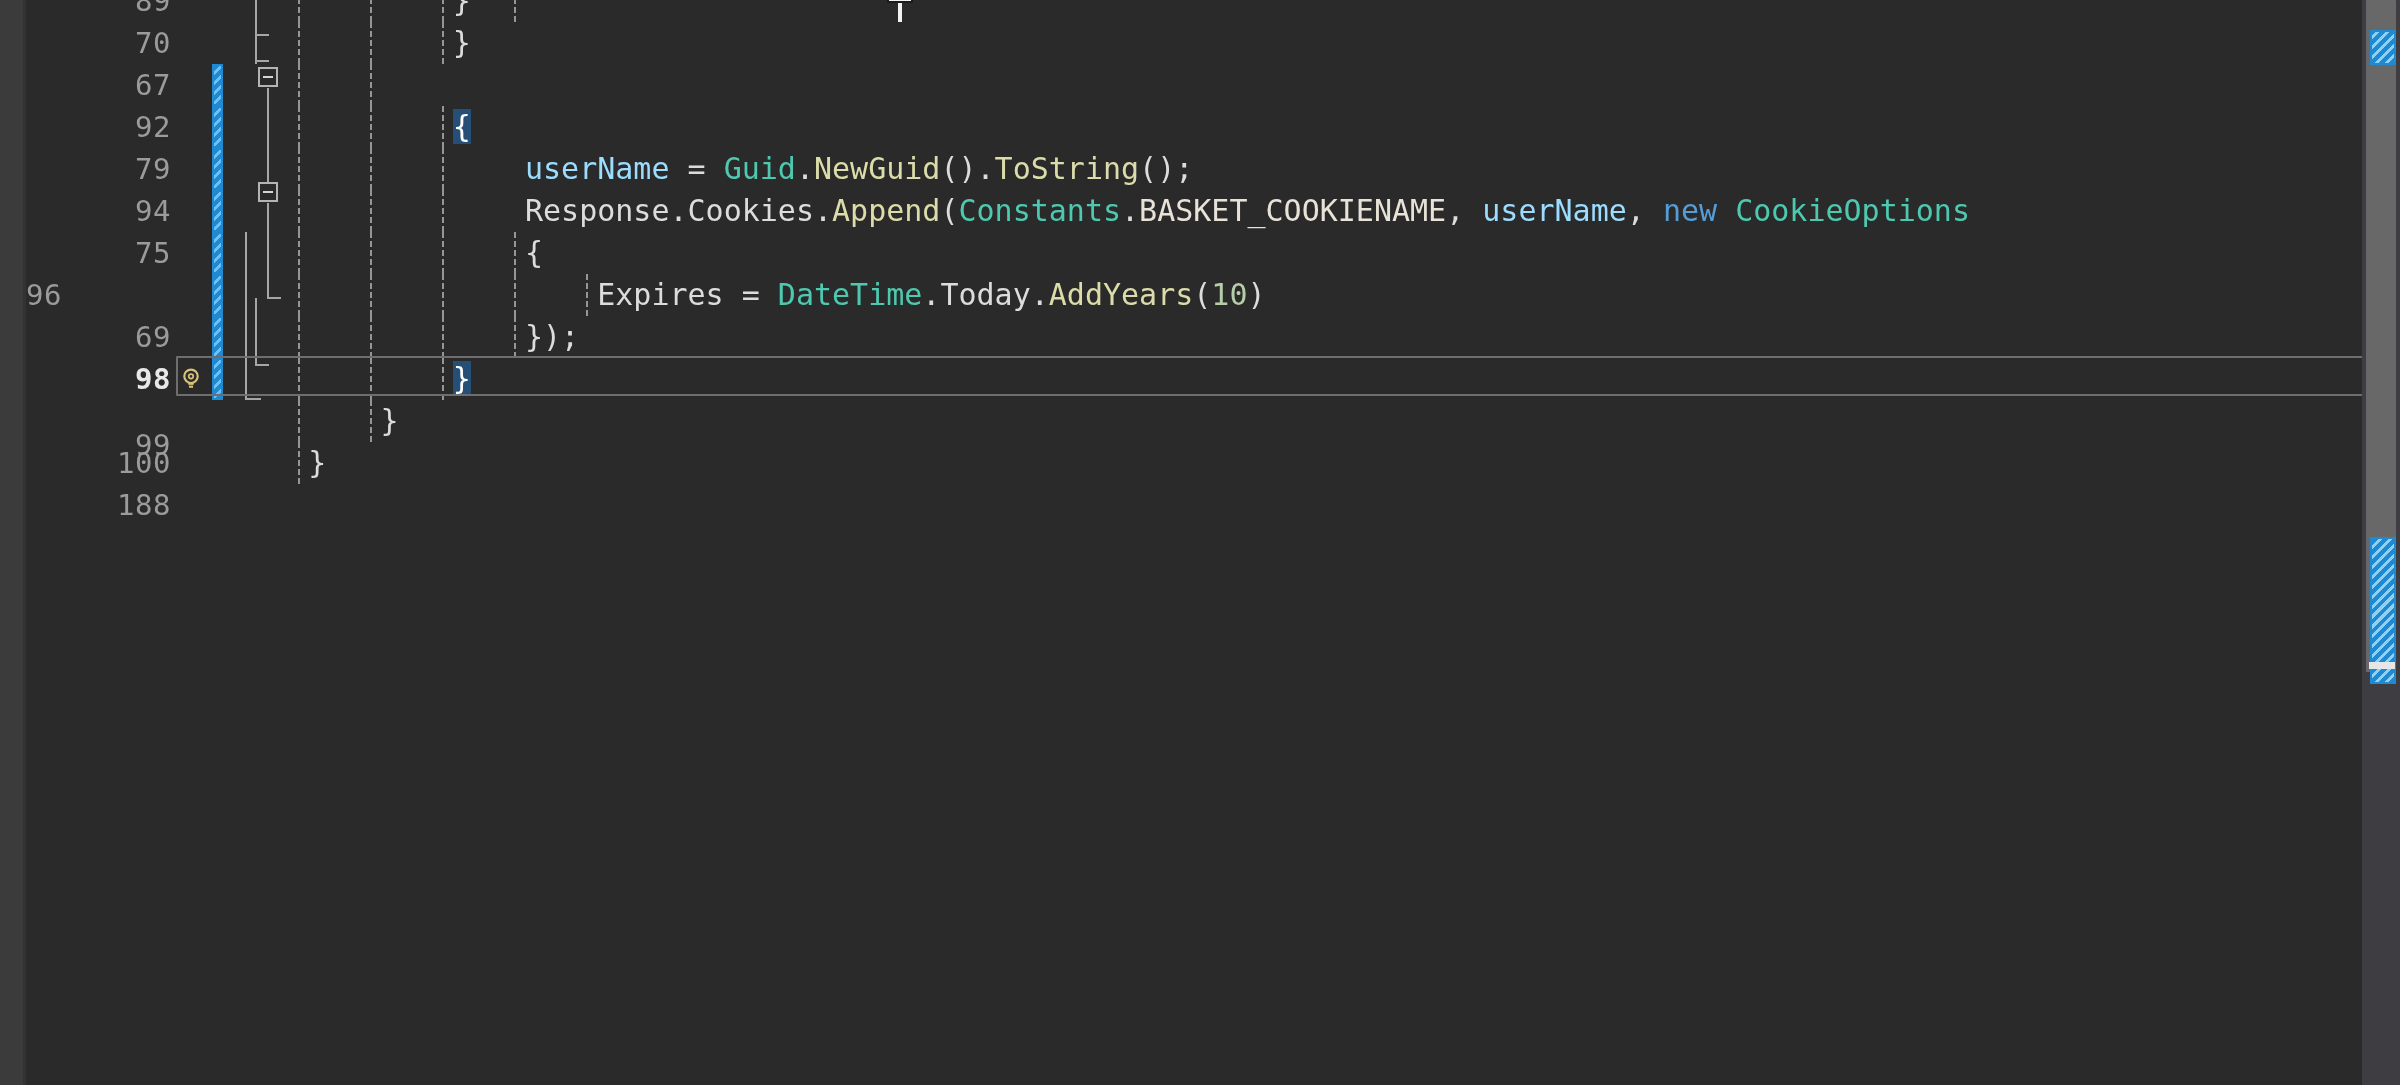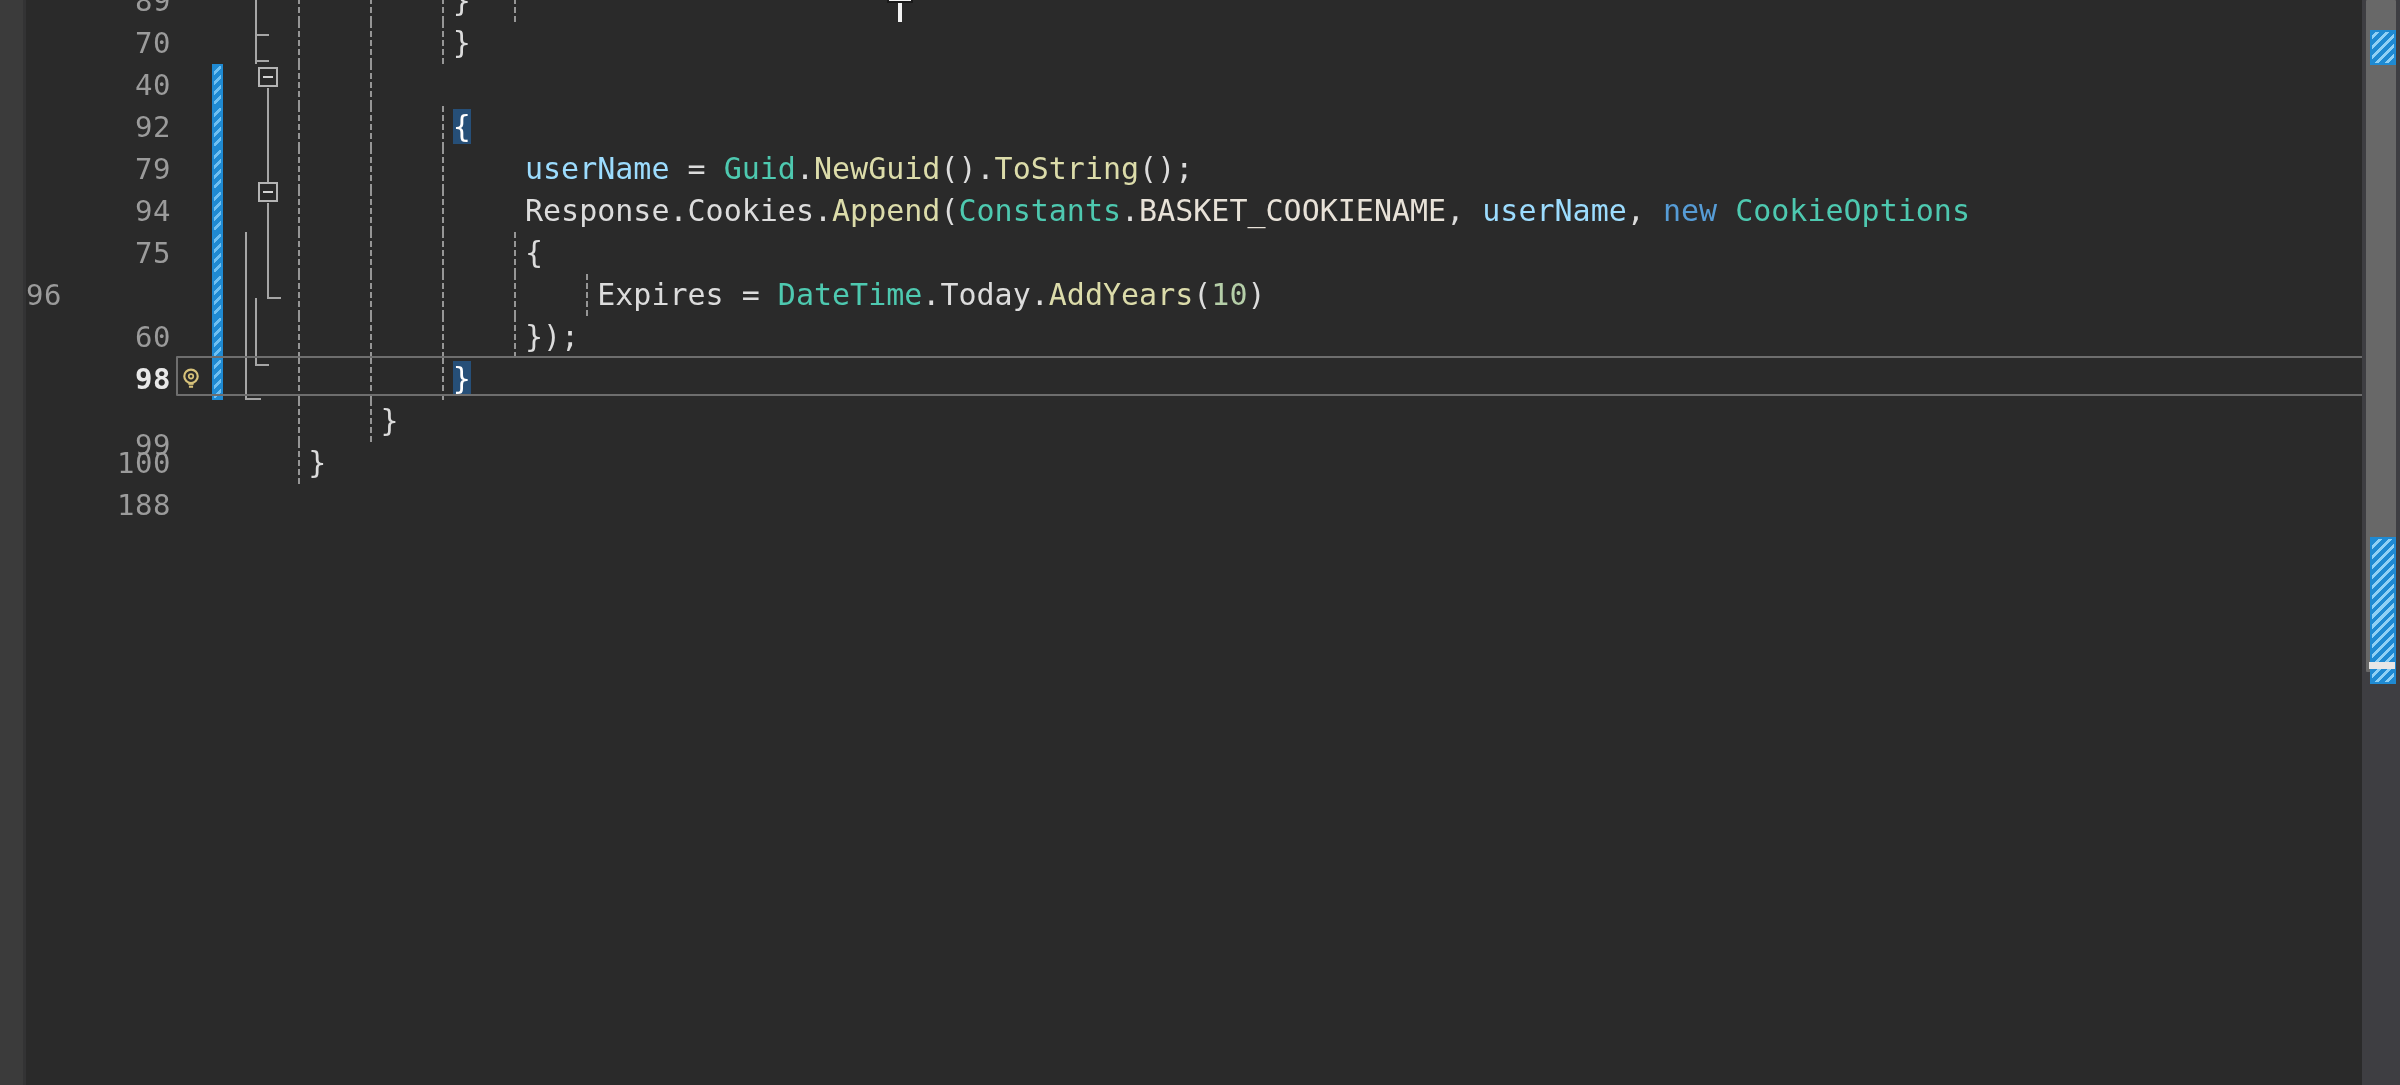--- a/index.html
+++ b/index.html
@@ -84,21 +84,21 @@
   <div class="code-surface">
 
     <div class="gutter" id="gutter">
         <div style="position: absolute; left: 0px; top: -20px; width: 210px; height: 42px;">
           <div class="lnum" style="position: absolute; left: 0px; width: 145px; text-align: right; line-height: 42px;">89</div>
         </div>
         <div style="position: absolute; left: 0px; top: 22px; width: 210px; height: 42px;">
           <div class="lnum" style="position: absolute; left: 0px; width: 145px; text-align: right; line-height: 42px;">70</div>
         </div>
         <div style="position: absolute; left: 0px; top: 64px; width: 210px; height: 42px;">
-          <div class="lnum" style="position: absolute; left: 0px; width: 145px; text-align: right; line-height: 42px;">40</div>
+          <div class="lnum" style="position: absolute; left: 0px; width: 145px; text-align: right; line-height: 42px;">67</div>
           <div class="changebar mod" style="position: absolute; left: 186px; top: 0px; height: 42px;"></div>
         </div>
         <div style="position: absolute; left: 0px; top: 106px; width: 210px; height: 42px;">
           <div class="lnum" style="position: absolute; left: 0px; width: 145px; text-align: right; line-height: 42px;">92</div>
           <div class="changebar mod" style="position: absolute; left: 186px; top: 0px; height: 42px;"></div>
         </div>
         <div style="position: absolute; left: 0px; top: 148px; width: 210px; height: 42px;">
           <div class="lnum" style="position: absolute; left: 0px; width: 145px; text-align: right; line-height: 42px;">79</div>
           <div class="changebar mod" style="position: absolute; left: 186px; top: 0px; height: 42px;"></div>
         </div>
@@ -108,21 +108,21 @@
         </div>
         <div style="position: absolute; left: 0px; top: 232px; width: 210px; height: 42px;">
           <div class="lnum" style="position: absolute; left: 0px; width: 145px; text-align: right; line-height: 42px;">75</div>
           <div class="changebar mod" style="position: absolute; left: 186px; top: 0px; height: 42px;"></div>
         </div>
         <div style="position: absolute; left: 0px; top: 274px; width: 210px; height: 42px;">
           <div class="lnum" style="position: absolute; left: 0px; width: 145px; text-align: left; line-height: 42px;">96</div>
           <div class="changebar mod" style="position: absolute; left: 186px; top: 0px; height: 42px;"></div>
         </div>
         <div style="position: absolute; left: 0px; top: 316px; width: 210px; height: 42px;">
-          <div class="lnum" style="position: absolute; left: 0px; width: 145px; text-align: right; line-height: 42px;">60</div>
+          <div class="lnum" style="position: absolute; left: 0px; width: 145px; text-align: right; line-height: 42px;">69</div>
           <div class="changebar mod" style="position: absolute; left: 186px; top: 0px; height: 42px;"></div>
         </div>
         <div style="position: absolute; left: 0px; top: 358px; width: 210px; height: 42px;">
           <div class="lnum current" style="position: absolute; left: 0px; width: 145px; text-align: right; line-height: 42px;">98</div>
           <div class="bulb" style="position: absolute; left: 152px; top: 8px;"><svg viewBox="0 0 24 24" width="26" height="26" aria-hidden="true">
               <circle cx="12" cy="9.5" r="6.2" fill="none" stroke="#d7c27a" stroke-width="2"></circle>
               <circle cx="12" cy="9.5" r="2.1" fill="none" stroke="#d7c27a" stroke-width="1.6"></circle>
               <rect x="9.6" y="15.4" width="4.8" height="2" fill="#d7c27a"></rect>
               <rect x="10.1" y="18.1" width="3.8" height="2" fill="#d7c27a"></rect>
             </svg></div>

